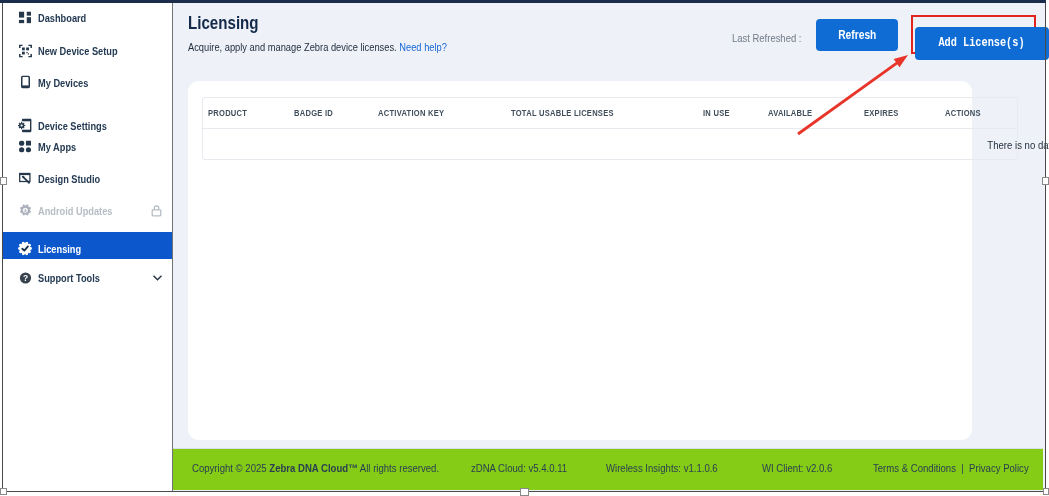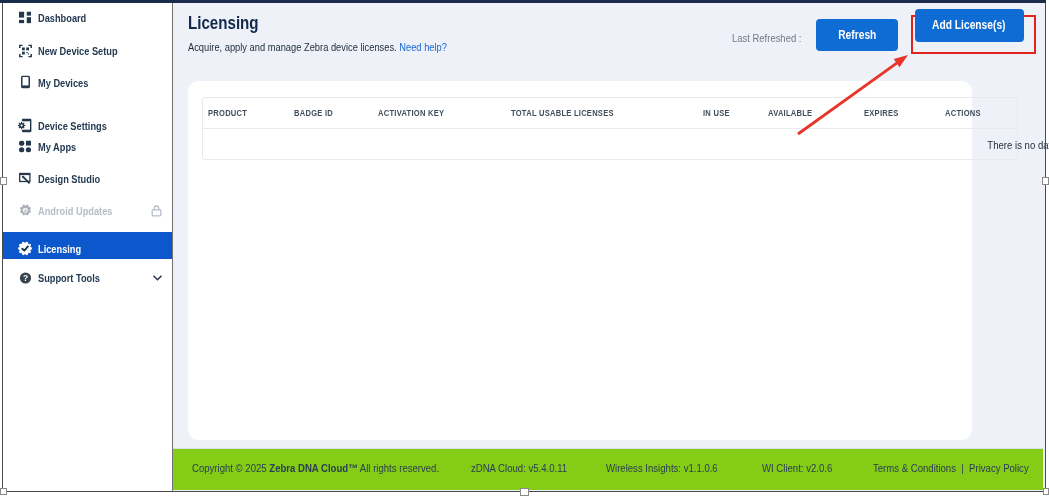--- a/index.html
+++ b/index.html
@@ -22,21 +22,21 @@
   #main{left:173px;top:3px;width:872.5px;height:488px;background:#eef1f7;}
   #pagetitle{left:14.5px;top:9.5px;font-size:18px;font-weight:bold;color:#13294a;
              transform:scaleX(0.84);transform-origin:0 0;}
   #subtitle{left:14.8px;top:37.5px;font-size:11.5px;color:#1e2b3a;transform:scaleX(0.81);transform-origin:0 0;}
   #subtitle a{color:#1668d6;text-decoration:none;}
   #lastref{left:558.7px;top:29px;font-size:11px;color:#707a87;transform:scaleX(0.86);transform-origin:0 0;}
   .btn{background:#0e6cd4;color:#fff;border-radius:4px;
        display:flex;align-items:center;justify-content:center;}
   .btn span{font-weight:bold;font-size:12.5px;transform:scaleX(0.82);}
   #btnRefresh{left:643px;top:16.3px;width:82px;height:32px;}
-  #btnAdd{left:741.7px;top:6px;width:109px;height:32.6px;}
+  #btnAdd{left:741.7px;top:24px;width:134px;height:32.6px;font-family:Liberation Mono, monospace;}
   #redbox{left:738.2px;top:12.3px;width:125px;height:39px;border:2.5px solid #e0251f;box-sizing:border-box;}
   #card{left:14.5px;top:78px;width:784px;height:359px;background:#fff;border-radius:11px;}
   #tbl{position:absolute;left:14px;top:16px;width:816.5px;height:63px;border:1px solid #e7eaee;
        border-radius:3px;box-sizing:border-box;}
   .th{position:absolute;top:0;height:30px;line-height:30px;font-size:9px;font-weight:bold;color:#404e5c;
       letter-spacing:0.3px;white-space:nowrap;transform:scaleX(0.84);transform-origin:0 50%;}
   #hdrline{position:absolute;left:0;top:30px;width:100%;height:1px;background:#e7eaee;}
   #nodata{position:absolute;left:0;top:30.5px;width:100%;height:32px;line-height:32px;text-align:right;
           font-size:11px;font-weight:normal;color:#1e2b3a;padding-left:48px;}
   #nodata span{display:inline-block;transform:scaleX(0.87);}

